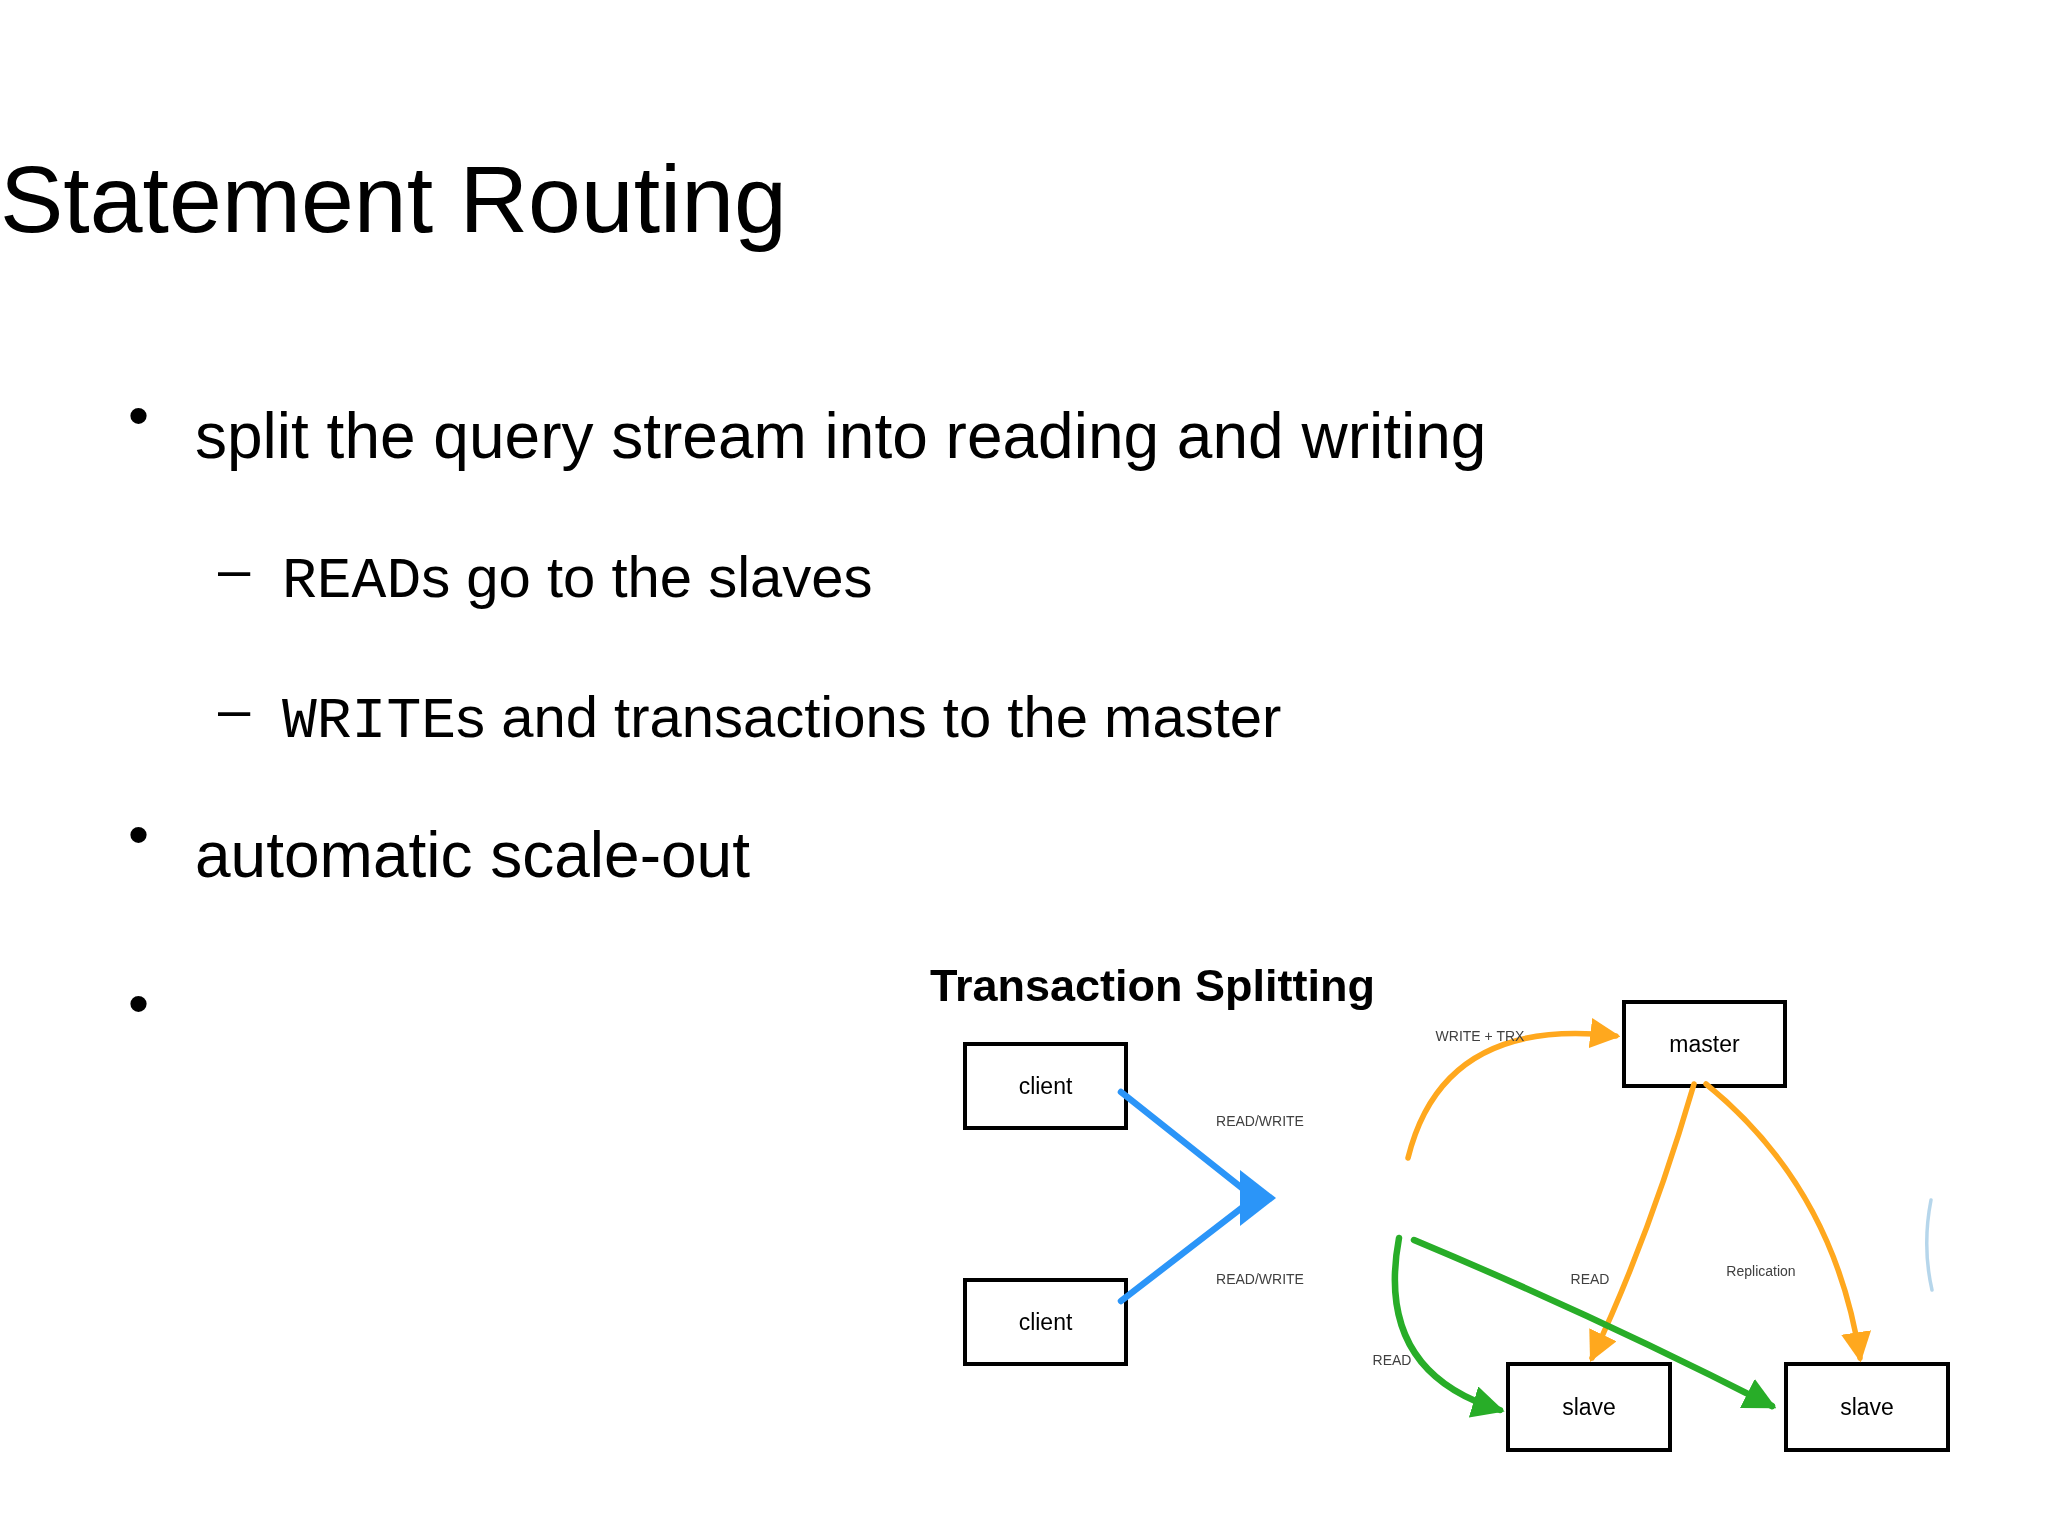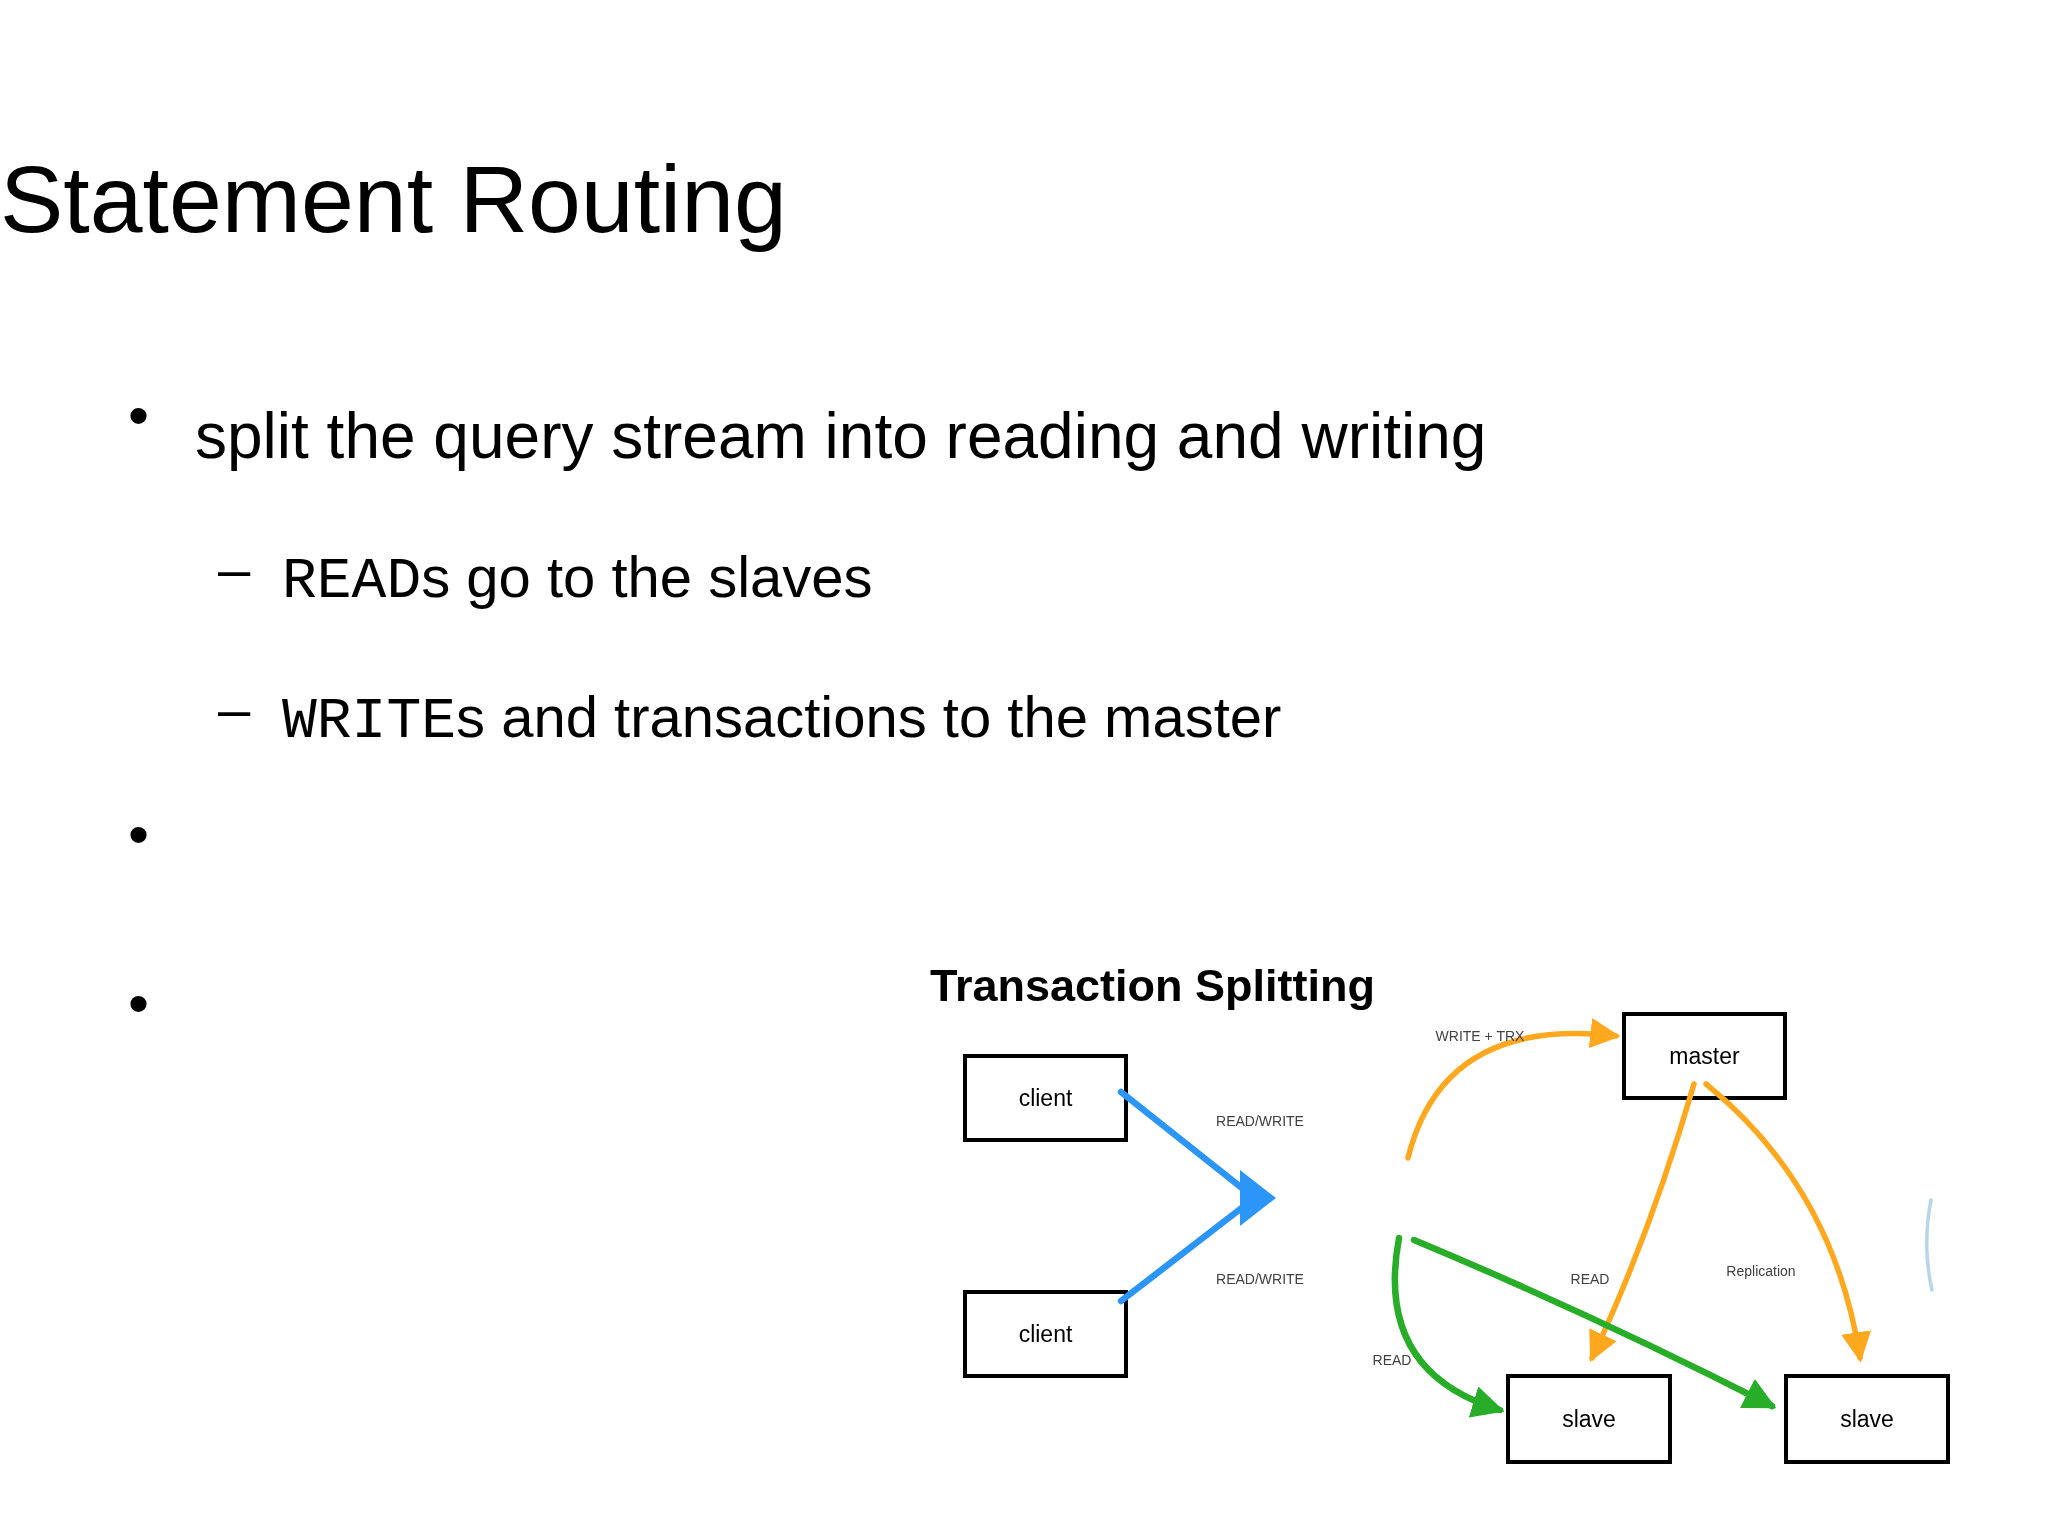--- a/index.html
+++ b/index.html
@@ -16,21 +16,21 @@
   .l1 .marker{display:inline-block;width:67px;font-size:60px;transform:translateY(-18px);}
   .l2{left:218px;font-size:58px;}
   .l2 .marker{display:inline-block;width:64px;transform:translateY(-8px);}
   .mono{font-family:"Liberation Mono","DejaVu Sans Mono",monospace;}
 
   
   .dtitle{position:absolute;left:930px;top:963px;font-size:45px;font-weight:700;line-height:1;}
   .arrows{position:absolute;left:0;top:0;width:2048px;height:1535px;}
   .node{position:absolute;background:#fff;border:4px solid #000;
         display:flex;align-items:center;justify-content:center;
-        font-size:23px;line-height:1;margin-top:12px;}
+        font-size:23px;line-height:1;}
   .node.pool{border-width:5px;}
   .dlabel{position:absolute;transform:translate(-50%,-50%);font-size:14px;
           line-height:1;white-space:nowrap;color:#404040;}
 </style>
 </head>
 <body>
 
 <div class="slide">
 
   <div class="title">Statement Routing</div>
@@ -45,20 +45,21 @@
     <span class="btext"><span class="mono">READ</span><span>s go to the slaves</span></span>
   </div>
 
   <div class="bullet l2" style="top:688px;">
     <span class="marker">–</span>
     <span class="btext"><span class="mono">WRITE</span><span>s and transactions to the master</span></span>
   </div>
 
   <div class="bullet l1" style="top:823px;">
     <span class="marker">•</span>
+    <span class="btext">automatic scale-out</span>
   </div>
 
   <div class="bullet l1" style="top:992px;">
     <span class="marker">•</span>
   </div>
 
   <div class="dtitle">Transaction Splitting</div>
 
   <div class="node" style="left:963px;top:1042px;width:157px;height:80px;">
     <span>client</span>

